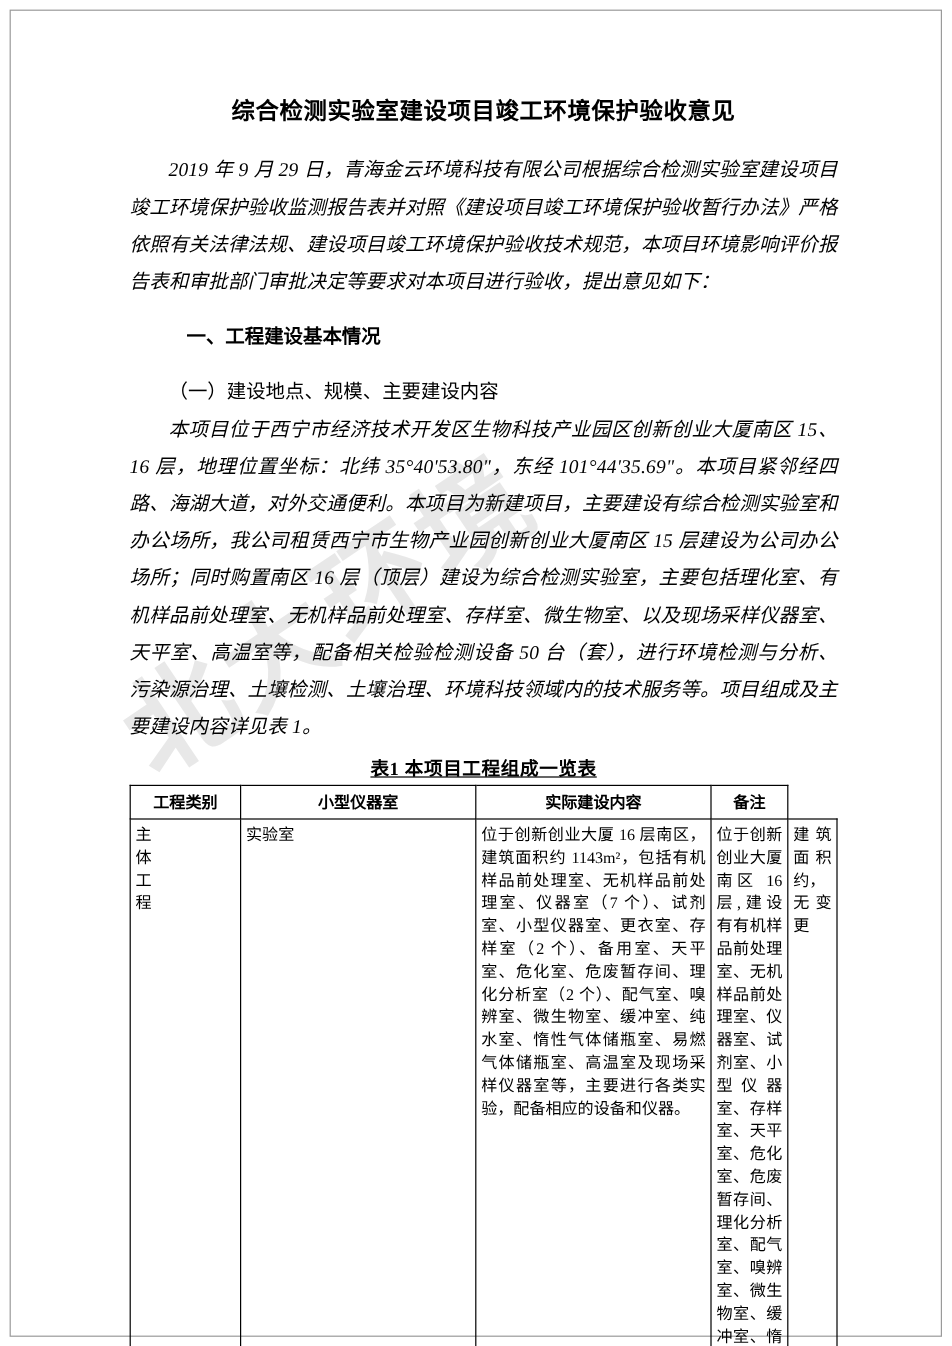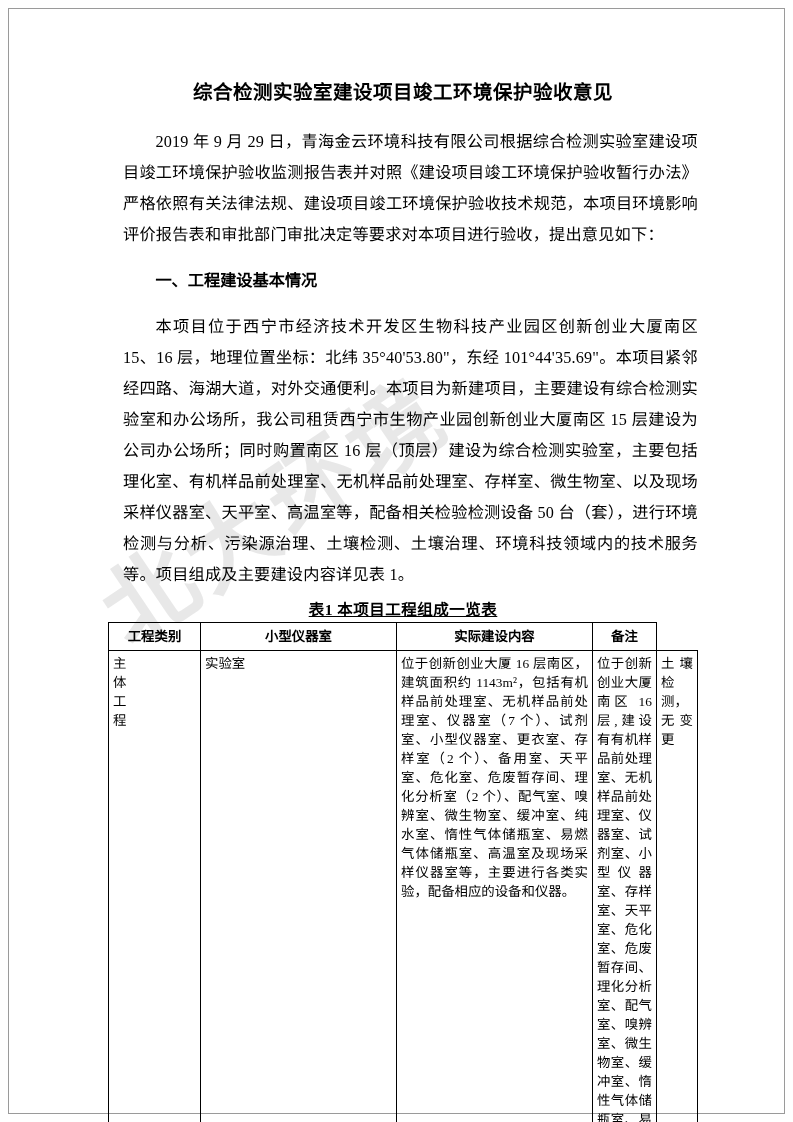--- a/index.html
+++ b/index.html
@@ -40,25 +40,26 @@
     font-size: 19.5px;
     font-weight: bold;
     text-align: center;
     margin: 0 0 22px 0;
     letter-spacing: 0.5px;
     font-family: Liberation Sans, sans-serif;
   }
   p.para {
     font-size: 16.2px;
     line-height: 31px;
-    margin: 0 0 0 15px;
+    margin: 0 0 0 0;
     text-align: justify;
     text-justify: inter-ideograph;
     text-indent: 2em;
     letter-spacing: 0.2px;
+    font-style: italic;
   }
   p.heading1 {
     font-size: 16.2px;
     line-height: 31px;
     margin: 15px;
     text-indent: 2em;
     font-weight: bold;
   }
   p.heading2 {
     font-size: 16.2px;
@@ -141,20 +142,21 @@
   <div class="watermark">北大环境</div>
 
   <div class="content">
 
     <h1 class="doc-title">综合检测实验室建设项目竣工环境保护验收意见</h1>
 
     <p class="para">2019 年 9 月 29 日，青海金云环境科技有限公司根据综合检测实验室建设项目竣工环境保护验收监测报告表并对照《建设项目竣工环境保护验收暂行办法》严格依照有关法律法规、建设项目竣工环境保护验收技术规范，本项目环境影响评价报告表和审批部门审批决定等要求对本项目进行验收，提出意见如下：</p>
 
     <p class="heading1">一、工程建设基本情况</p>
 
+    <p class="heading2">（一）建设地点、规模、主要建设内容</p>
 
     <p class="para">本项目位于西宁市经济技术开发区生物科技产业园区创新创业大厦南区 15、16 层，地理位置坐标：北纬 35°40'53.80"，东经 101°44'35.69"。本项目紧邻经四路、海湖大道，对外交通便利。本项目为新建项目，主要建设有综合检测实验室和办公场所，我公司租赁西宁市生物产业园创新创业大厦南区 15 层建设为公司办公场所；同时购置南区 16 层（顶层）建设为综合检测实验室，主要包括理化室、有机样品前处理室、无机样品前处理室、存样室、微生物室、以及现场采样仪器室、天平室、高温室等，配备相关检验检测设备 50 台（套），进行环境检测与分析、污染源治理、土壤检测、土壤治理、环境科技领域内的技术服务等。项目组成及主要建设内容详见表 1。</p>
 
     <div class="table-title">表1  本项目工程组成一览表</div>
 
     <table class="main-table">
       <colgroup>
         <col class="col-w1">
         <col class="col-w2">
         <col class="col-w3">
@@ -173,21 +175,21 @@
           <td class="cat-cell">
               <div>主</div>
               <div>体</div>
               <div>工</div>
               <div>程</div>
             </td>
           <td class="sub-cell">实验室</td>
           <td>位于创新创业大厦 16 层南区，建筑面积约 1143m²，包括有机样品前处理室、无机样品前处理室、仪器室（7 个）、试剂室、小型仪器室、更衣室、存样室（2 个）、备用室、天平室、危化室、危废暂存间、理化分析室（2 个）、配气室、嗅辨室、微生物室、缓冲室、纯水室、惰性气体储瓶室、易燃气体储瓶室、高温室及现场采样仪器室等，主要进行各类实验，配备相应的设备和仪器。</td>
           <td>位于创新创业大厦南区 16 层,建设有有机样品前处理室、无机样品前处理室、仪器室、试剂室、小型仪器室、存样室、天平室、危化室、危废暂存间、理化分析室、配气室、嗅辨室、微生物室、缓冲室、惰性气体储瓶室、易燃气体储瓶室、高温室及现场采样仪器室等,主要进行各类实验,配备相应的设备和仪器。</td>
           <td class="remark-cell">
-              <div>土壤检测，</div>
+              <div>建筑面积约，</div>
               <div>无变更</div>
             </td>
         </tr>
 
       </tbody>
     </table>
 
   </div>
 </div>
 

